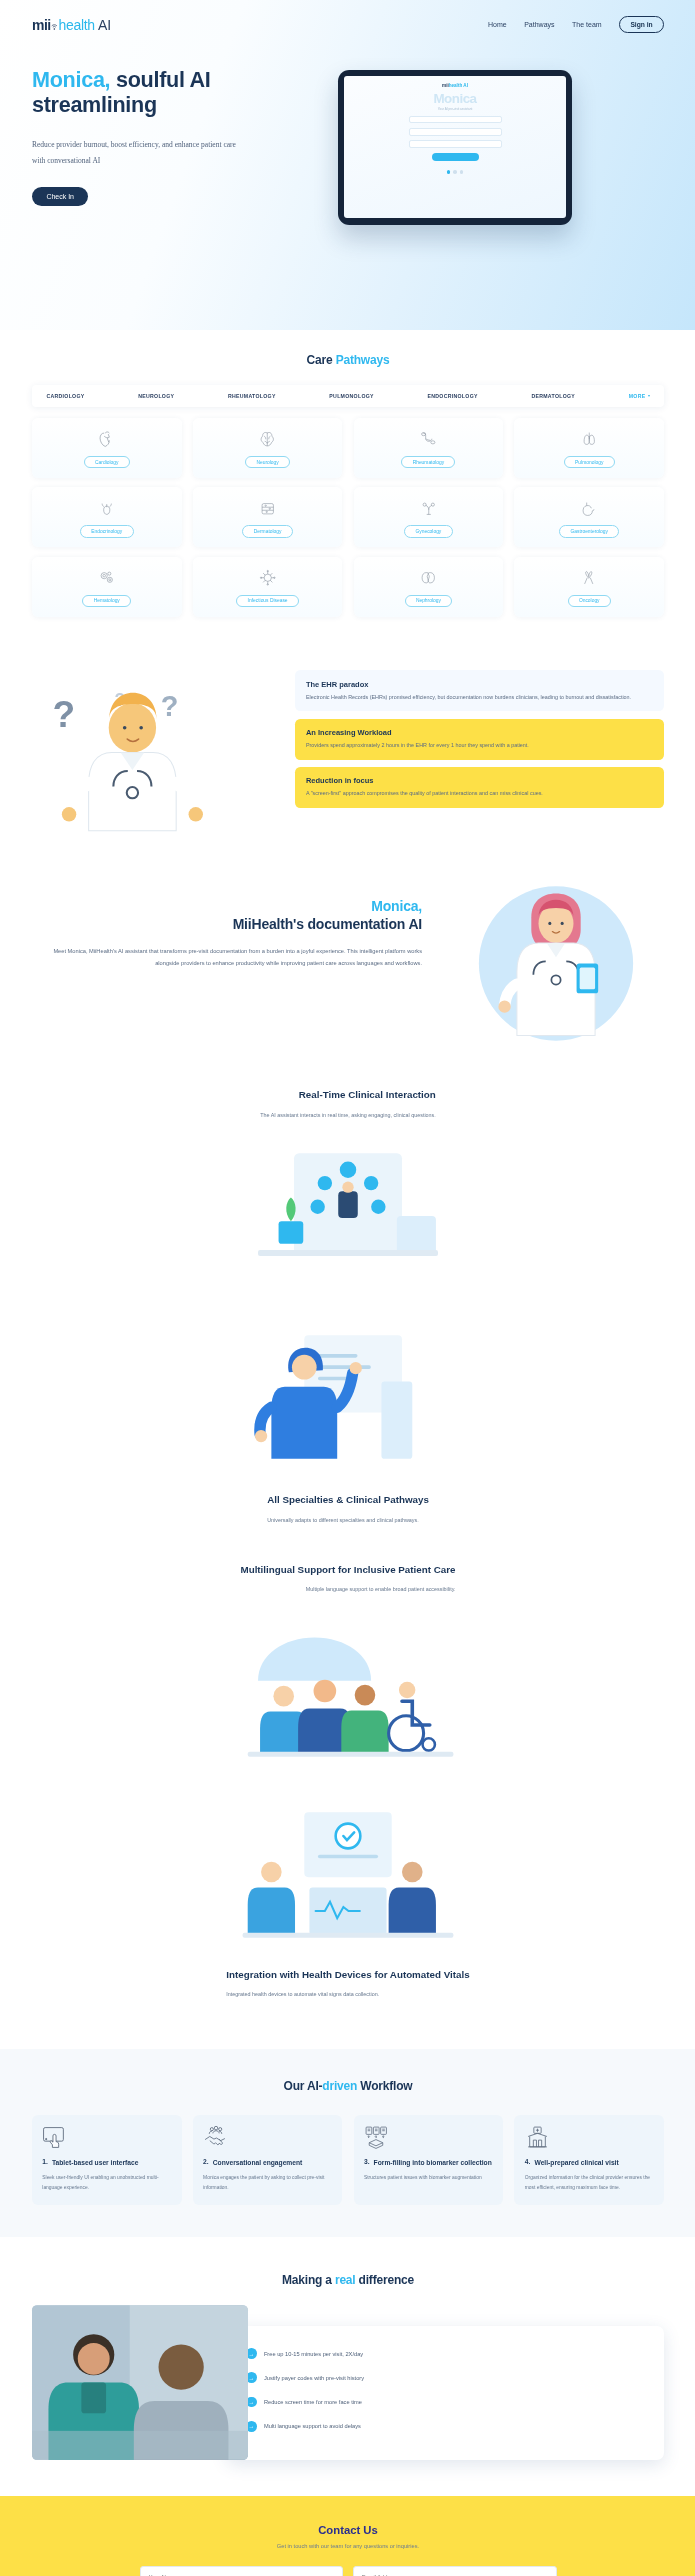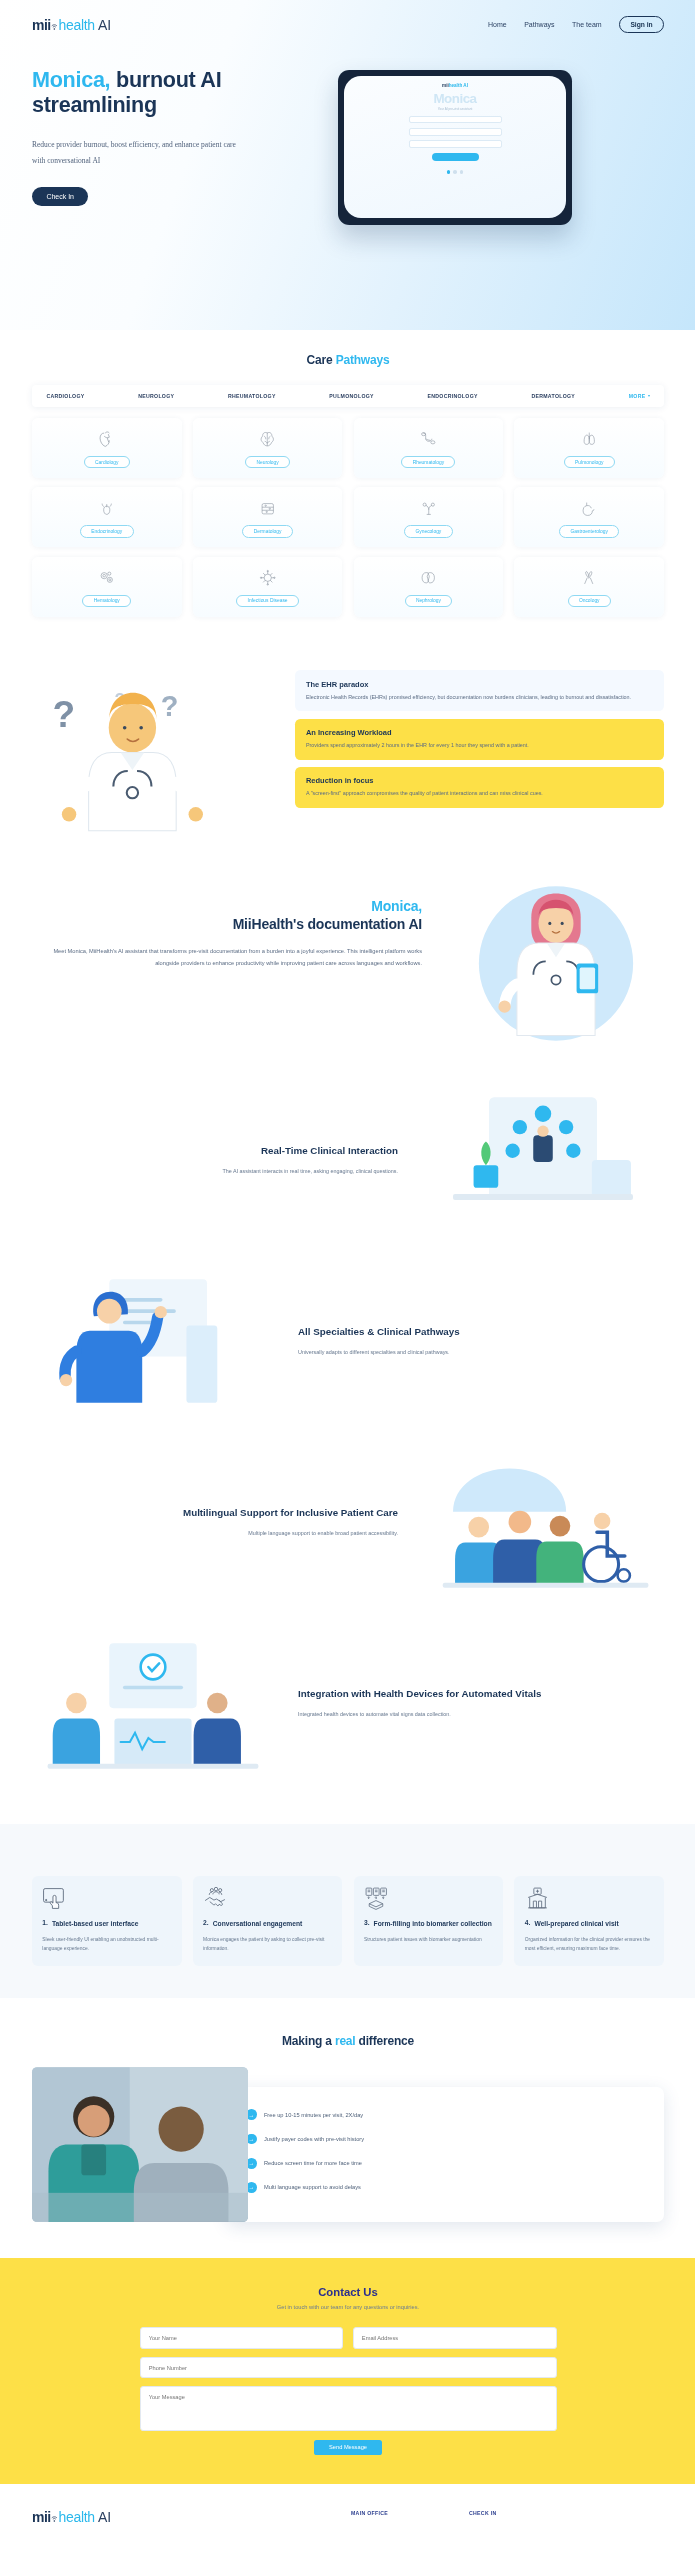--- a/index.html
+++ b/index.html
@@ -43,21 +43,21 @@
     margin-top: 18.5px; display: inline-block; background: #1b3557; color: #fff;
     border: none; border-radius: 10.3px; padding: 5.7px 14.4px; font-size: 7px; cursor: pointer;
   }
   
   .tablet-wrap { margin-left: 25px; margin-top: 3.1px; }
   .tablet {
     width: 234px; height: 155px; border-radius: 11.3px; background: #15243a;
     padding: 6.2px; box-shadow: 0 12.4px 25px rgba(20,50,90,.22);
   }
   .tablet-screen {
-    width: 100%; height: 100%; border-radius: 17px;
+    width: 100%; height: 100%; border-radius: 3px;
     background: linear-gradient(160deg,#fbfdff,#eef7fe);
     position: relative; overflow: hidden; padding: 7.2px 10.3px;
   }
   .ts-logo { font-size: 4.6px; font-weight: 700; color: #1b3557; text-align: center; }
   .ts-logo em { color: #2bb8ec; font-style: normal; }
   .ts-big { text-align: center; font-size: 13.4px; font-weight: 700; color: #cfe6f5; margin-top: 3.1px; letter-spacing: -0.5px; }
   .ts-sub { text-align: center; font-size: 3.1px; color: #a9bed2; margin-top: 1px; }
   .ts-field {
     margin: 4.6px auto 0 auto; width: 93px; height: 7.7px; border-radius: 2.1px;
     background: #fff; border: 0.5px solid #dceaf5;
@@ -110,21 +110,21 @@
 
   
   .monica { padding: 41px 32px 0 32px; display: flex; gap: 26px; }
   .monica-left { flex: 1; padding-top: 20.6px; text-align: right; }
   .monica-title { font-size: 14px; font-weight: 700; line-height: 1.32; color: #1b3557; letter-spacing: -0.2px; }
   .monica-title .accent { color: #2fb8ef; }
   .monica-p { margin-top: 12.4px; font-size: 5.7px; line-height: 2.1; color: #5b6c84; }
   .monica-art { width: 216px; height: 175px; position: relative; }
 
   
-  .feature { display: flex; align-items: center; padding: 0 32px; margin-top: 37px; gap: 24px; }
+  .feature { display: flex; align-items: center; padding: 0 32px; margin-top: 37px; gap: 24px; flex-direction: column; }
   .feature .art { width: 242px; height: 144px; position: relative; }
   .feature .copy { flex: 1; }
   .feature h3 { font-size: 9.8px; font-weight: 700; color: #1b3557; line-height: 1.35; }
   .feature p { margin-top: 8.2px; font-size: 5.4px; line-height: 2.0; color: #67788f; }
   .feature.right .copy { text-align: right; }
 
   
   .workflow { margin-top: 49px; background: #f6f9fc; padding: 30px 0 32px 0; }
   .steps { display: grid; grid-template-columns: repeat(4,1fr); gap: 11.3px; margin: 21.6px 32px 0 32px; }
   .step { background: #eef5fb; border-radius: 6.2px; padding: 11.3px 10.3px 13.4px 10.3px; }
@@ -201,21 +201,21 @@
         <a class="nav-link" href="#">Home</a>
         <a class="nav-link" href="#">Pathways</a>
         <a class="nav-link" href="#">The team</a>
         <button class="signin-btn">Sign in</button>
       </div>
     </nav>
 
     <div class="hero-body">
       <div class="hero-left">
         <h1 class="hero-title">
-          <span class="accent">Monica,</span><span> burnout AI streamlining</span>
+          <span class="accent">Monica,</span><span> soulful AI streamlining</span>
         </h1>
         <p class="hero-sub">Reduce provider burnout, boost efficiency, and enhance patient care with conversational AI</p>
         <button class="hero-cta">Check In</button>
       </div>
 
       <div class="tablet-wrap">
         <div class="tablet">
           <div class="tablet-screen">
             <div class="ts-logo">
               <span>mii</span><em>health AI</em>
@@ -556,20 +556,23 @@
         <rect x="30" y="258" width="410" height="10" rx="4" fill="#dfeaf3"></rect>
       </svg>
     </div>
     <div class="copy">
       <h3>Integration with Health Devices for Automated Vitals</h3>
       <p>Integrated health devices to automate vital signs data collection.</p>
     </div>
   </section>
 
   <section class="workflow">
+    <h2 class="section-title">
+      <span>Our AI-</span><span class="accent">driven</span><span> Workflow</span>
+    </h2>
     <div class="steps">
       <div class="step">
         <div class="step-icon">
           <svg width="25" height="23" viewBox="0 0 48 44" fill="none" stroke="#2b3b52" stroke-width="1.7">
             <rect x="3" y="3" width="38" height="26" rx="3"></rect>
             <circle cx="8" cy="25" r="1.2" fill="#2b3b52"></circle>
             <path d="M24 16a3 3 0 0 1 3 3v11c2 0 5 1 5 5v6h-12v-5l-4-5c-1-2 1-4 3-2l2 2V19a3 3 0 0 1 3-3z" fill="#fff"></path>
           </svg>
         </div>
         <div class="step-head">

